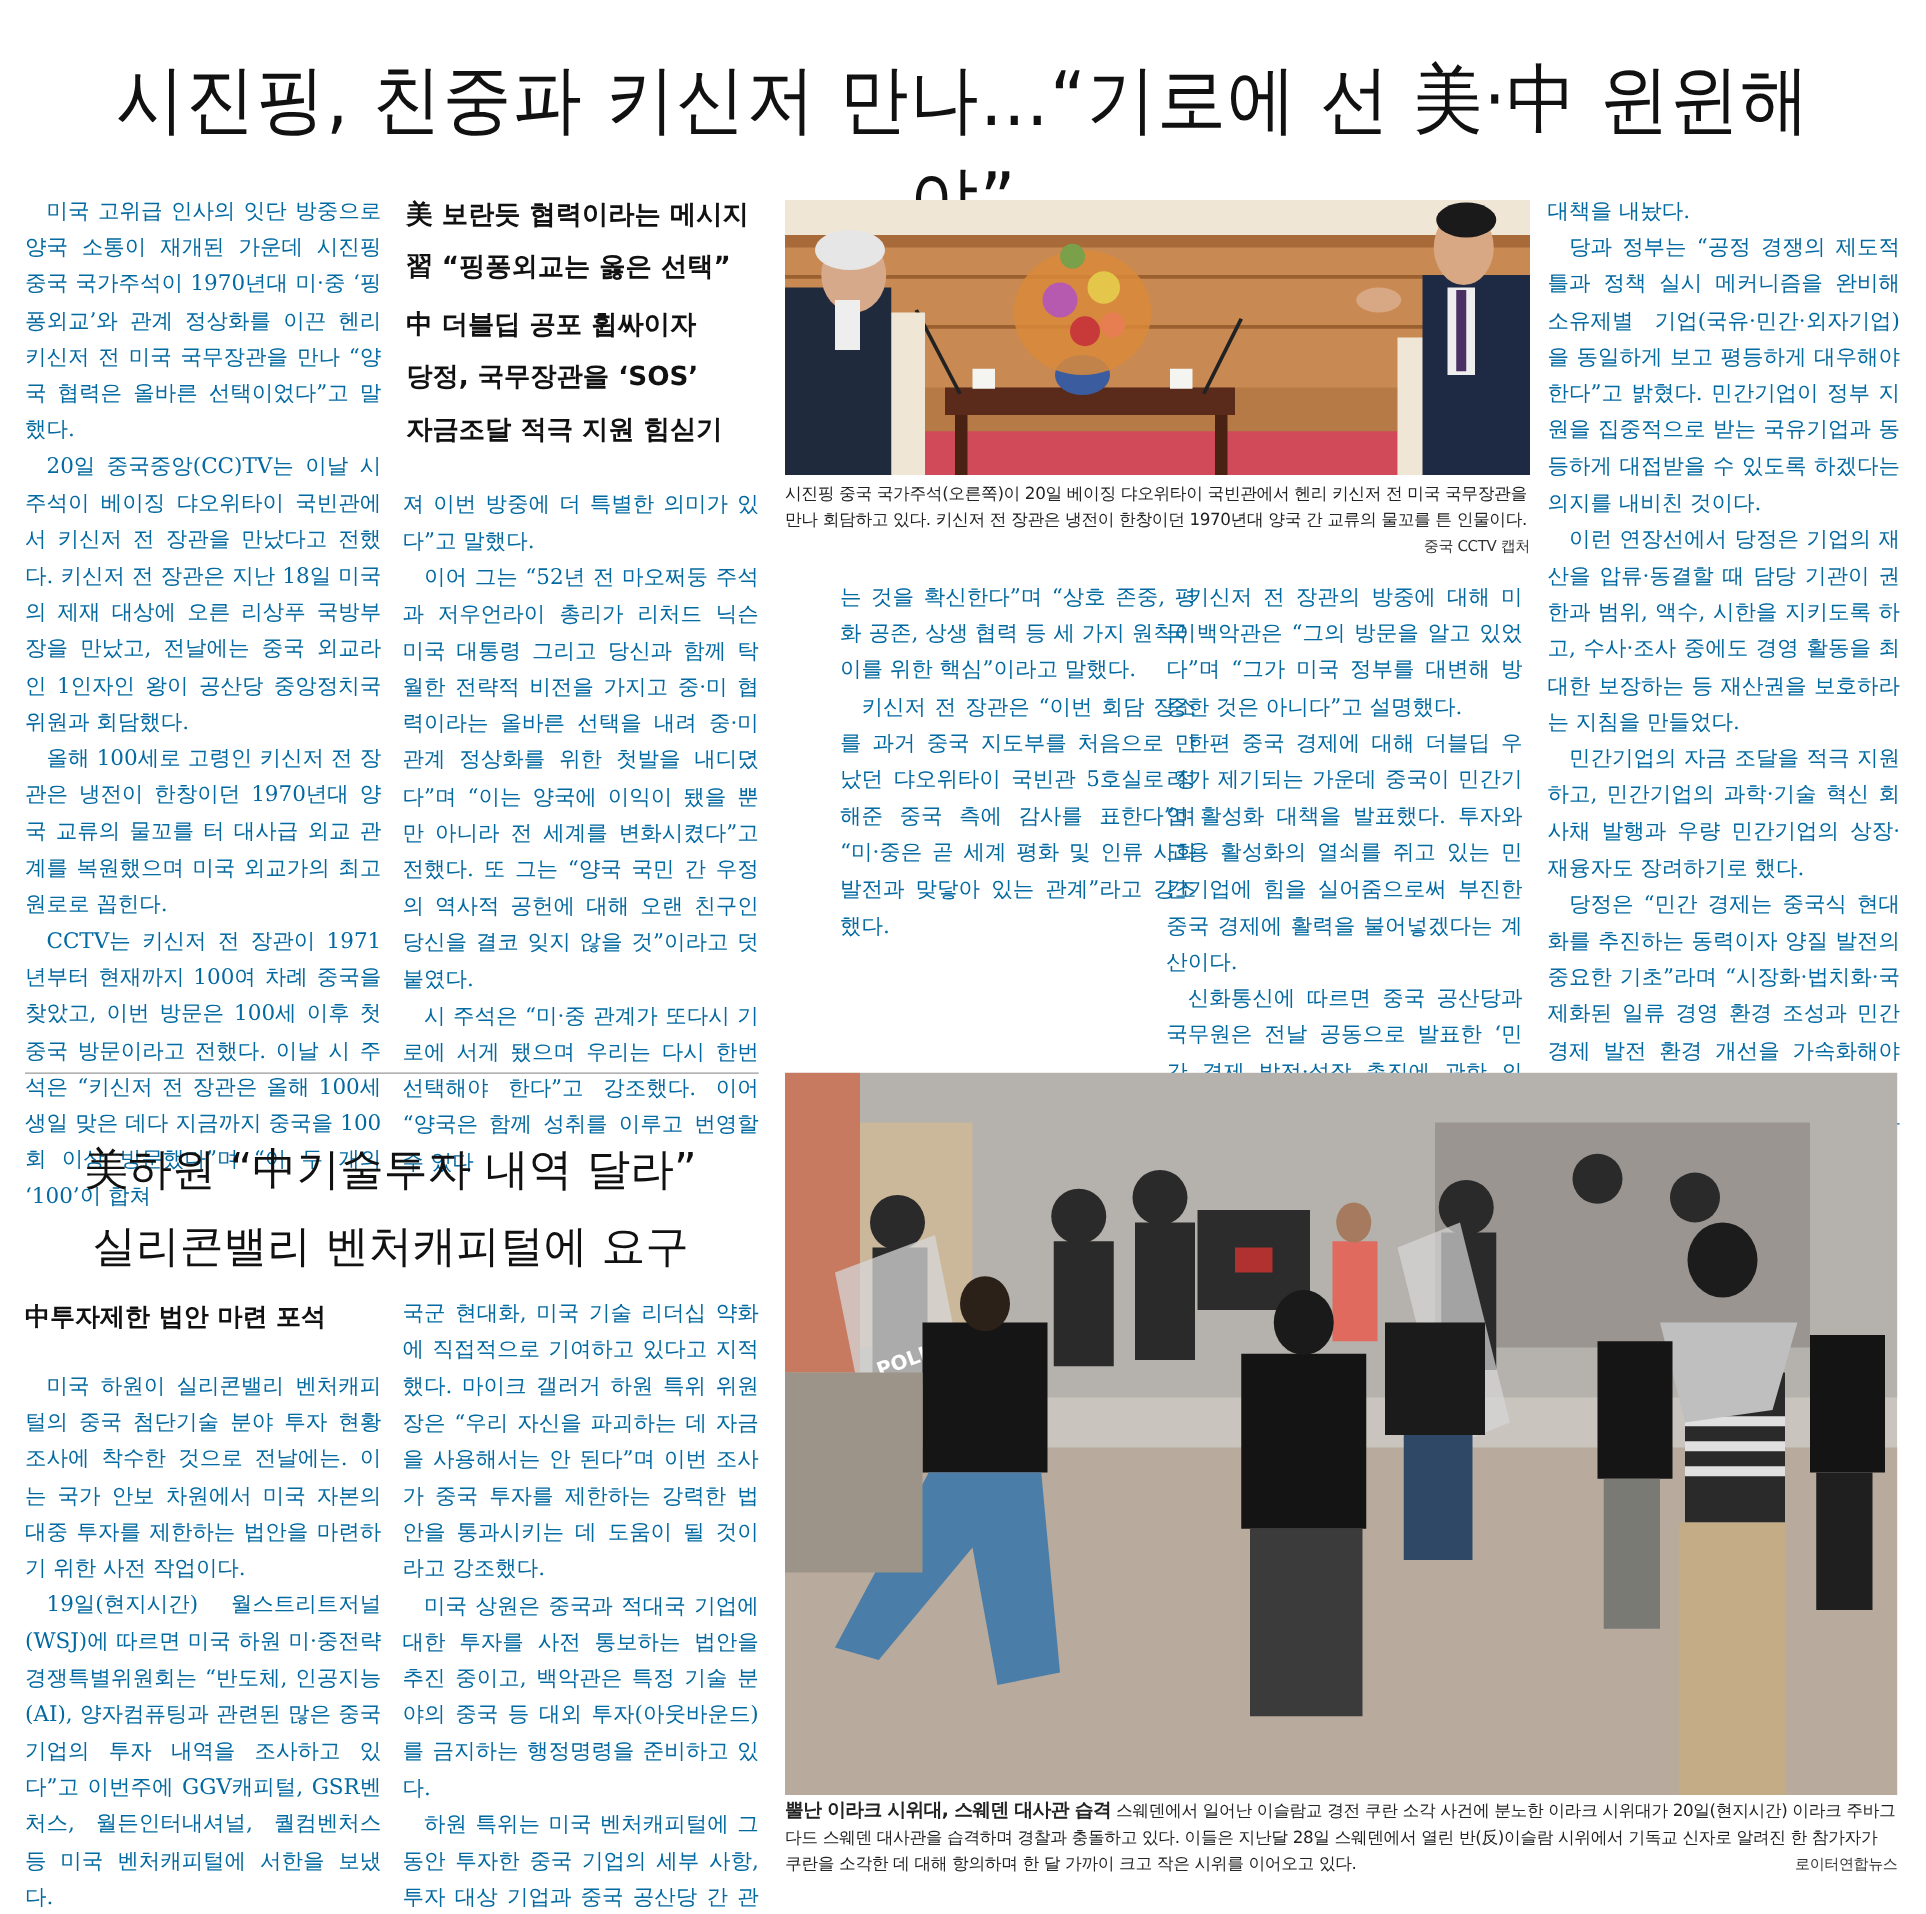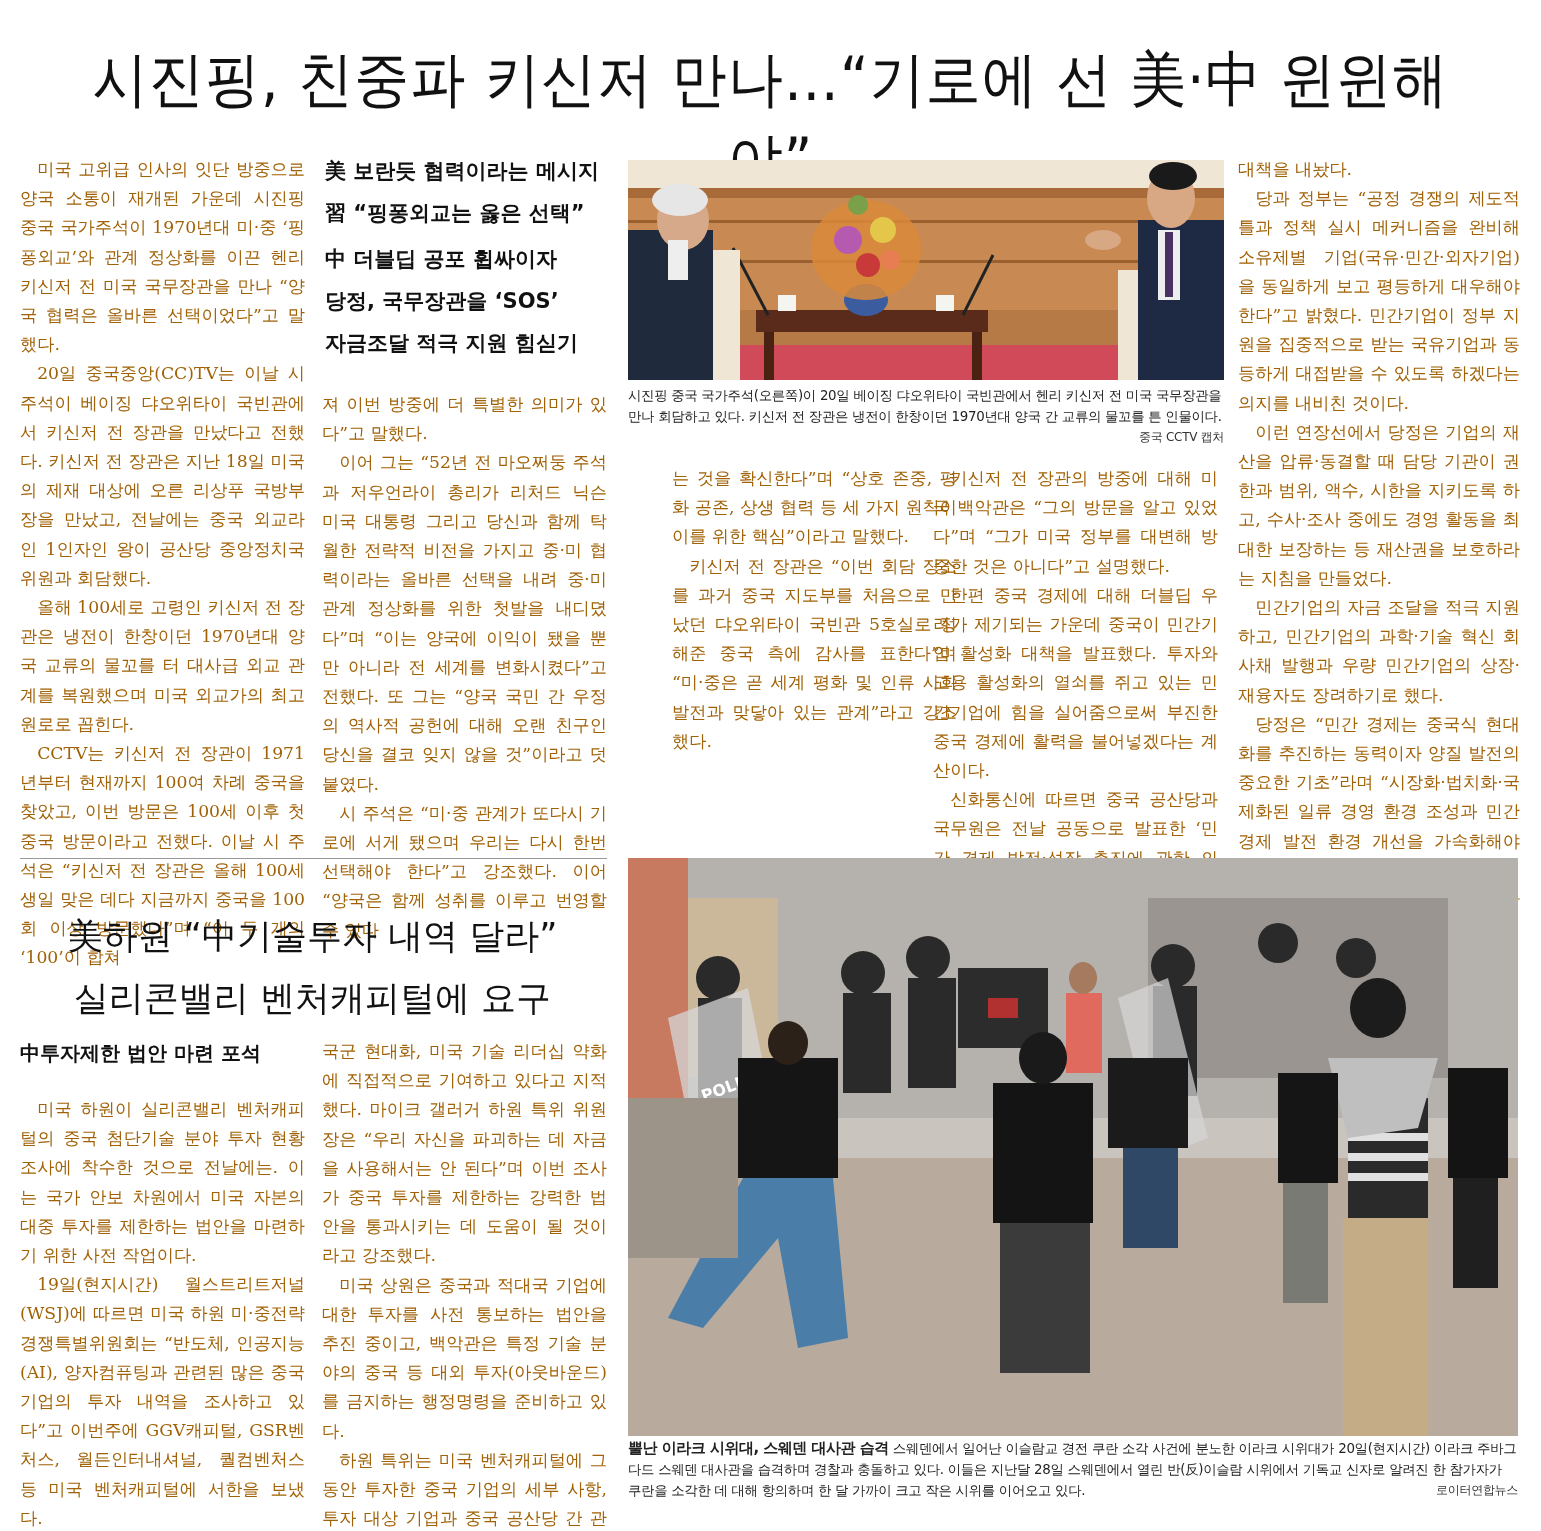--- a/index.html
+++ b/index.html
@@ -8,21 +8,21 @@
 
   .headline-main {
     position: absolute; left: 0; top: 40px; width: 1541px; text-align: center;
     font-family: "DejaVu Sans", "Liberation Sans", sans-serif;
     font-size: 60px; font-weight: 400; letter-spacing: 1px; color: #111;
     transform: scaleX(0.92); transform-origin: center;
   }
 
   .col {
     position: absolute; font-size: 17.2px; line-height: 29.2px;
-    text-align: justify; color: #a16207;
+    text-align: justify; color: #0369a1;
   }
   .col p { text-indent: 1em; }
   .col p.noind { text-indent: 0; }
 
   .subhead {
     position: absolute; font-family: "DejaVu Sans", "Liberation Sans", sans-serif;
     font-size: 21px; font-weight: 700; color: #111; line-height: 42px;
   }
 
   .photo {

